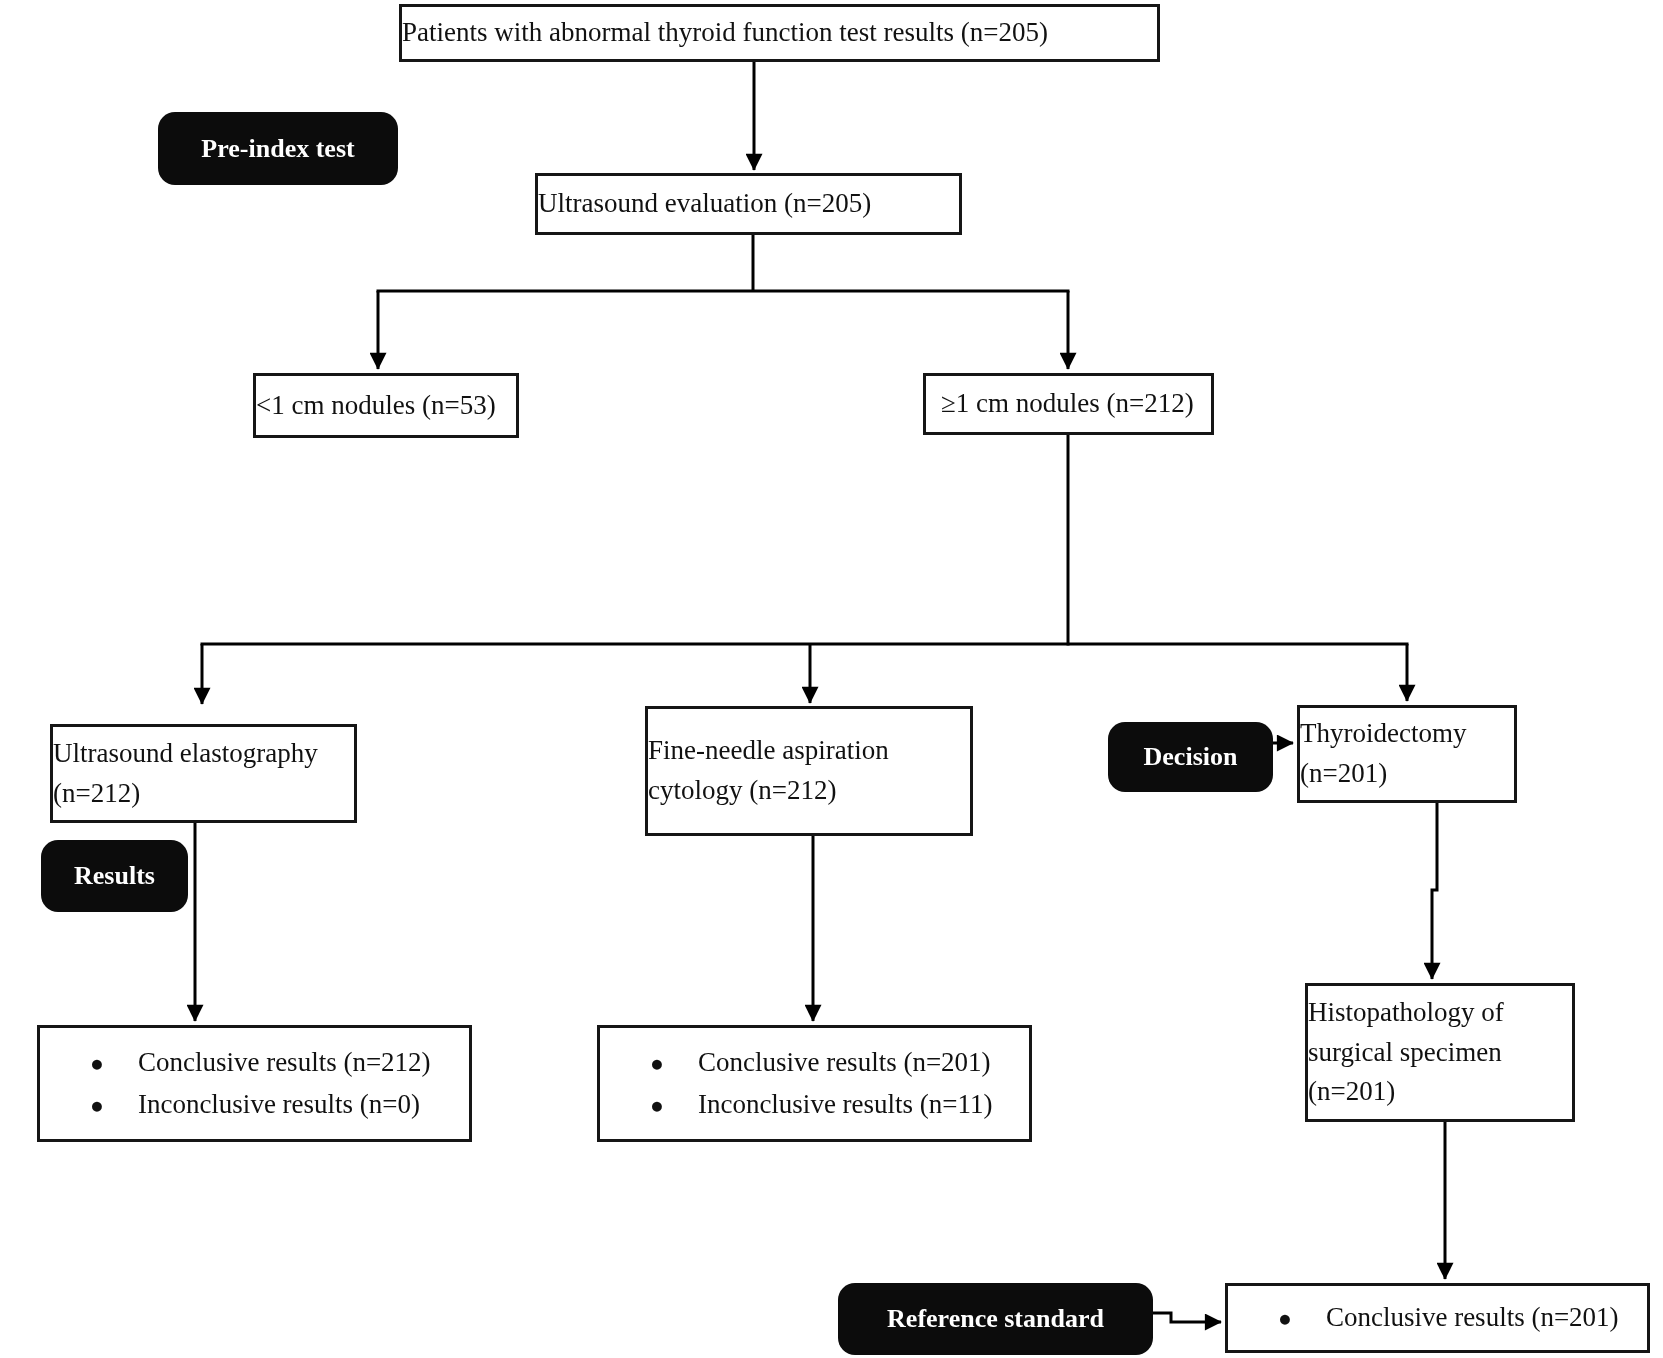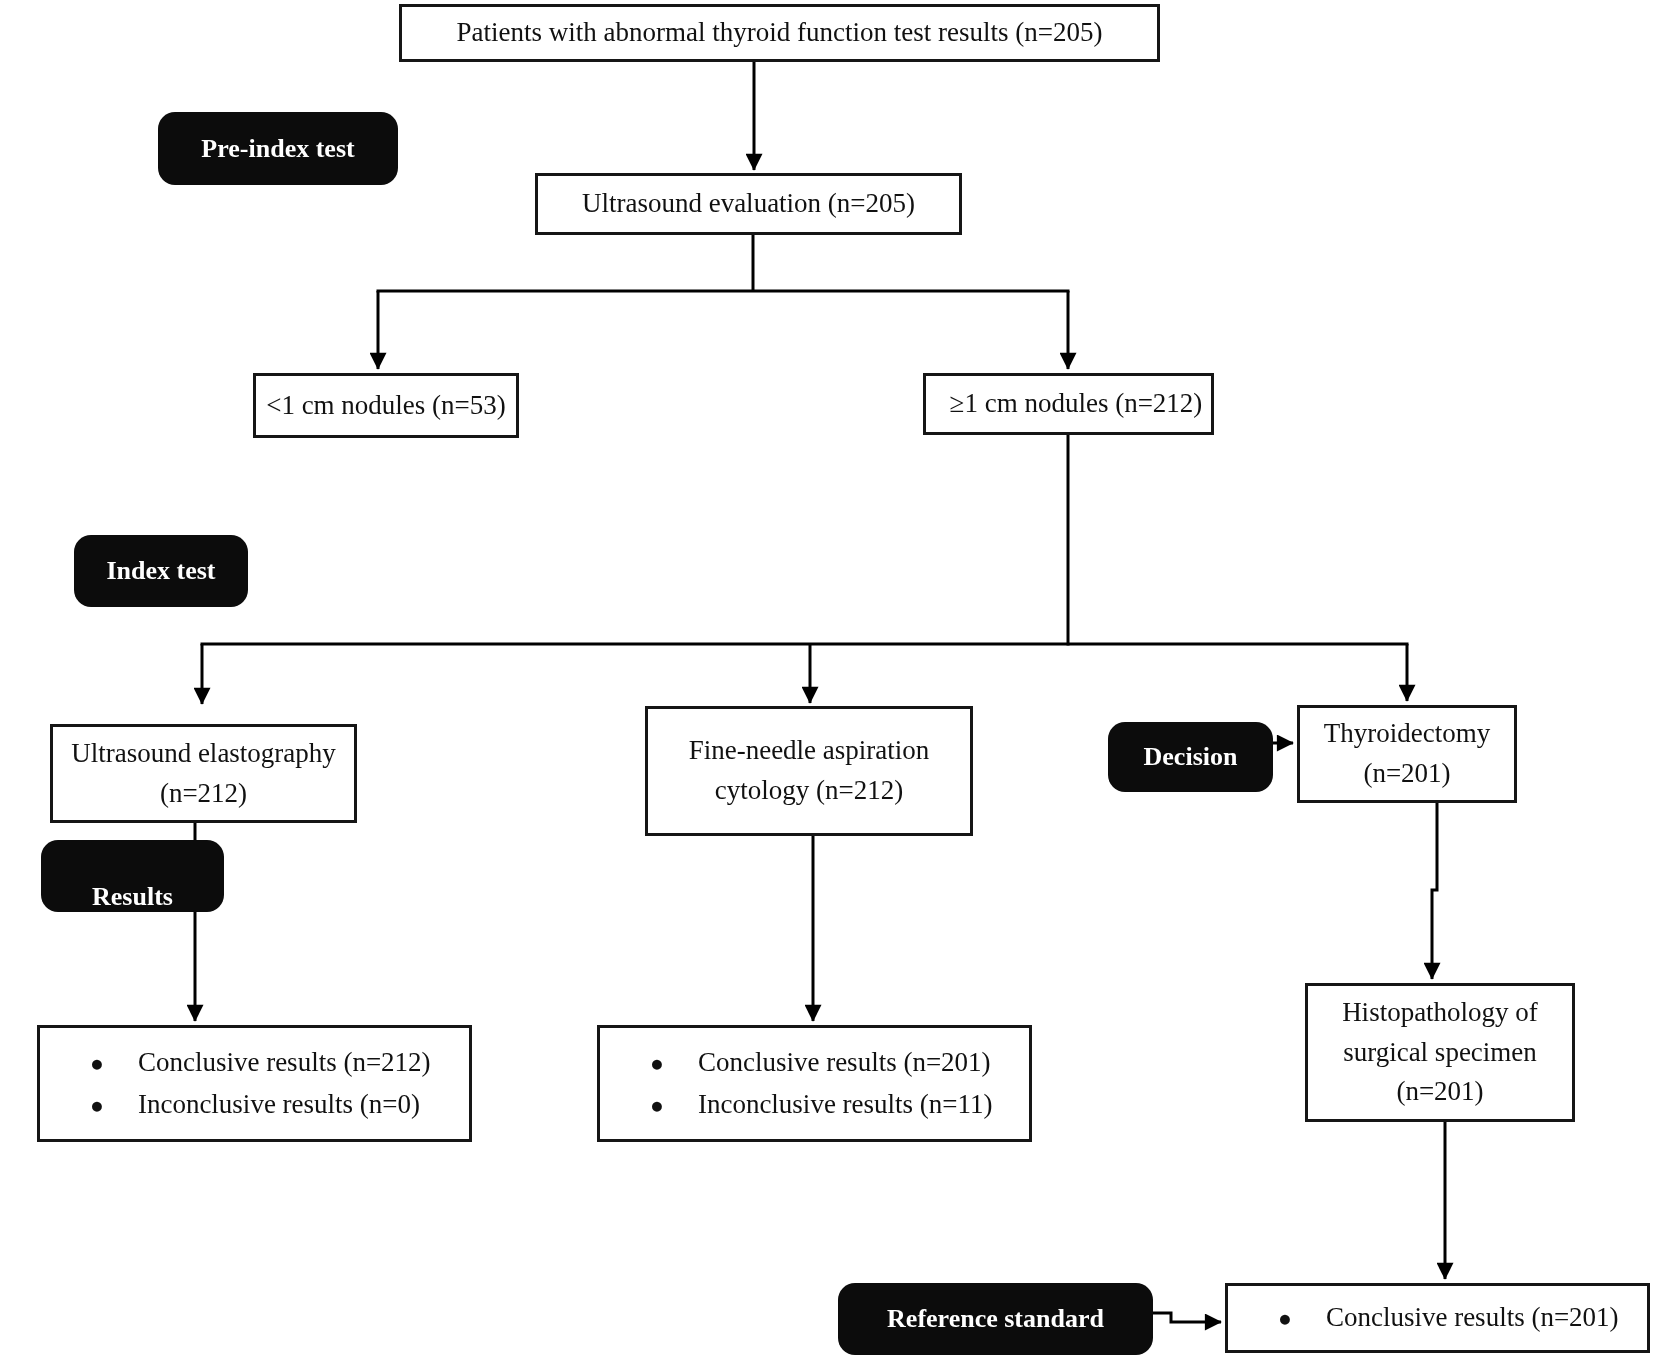--- a/index.html
+++ b/index.html
@@ -5,21 +5,21 @@
   html,body{margin:0;padding:0;background:#ffffff;}
   body{
     width:1663px;height:1358px;position:relative;overflow:hidden;
     font-family:"Liberation Serif","DejaVu Serif",serif;color:#111;
   }
   #diagram{position:absolute;inset:0;width:1663px;height:1358px;}
   svg.connectors{position:absolute;left:0;top:0;pointer-events:none;}
 
   .box{
     position:absolute;background:#ffffff;border:3px solid #161616;
-    display:flex;flex-direction:column;align-items:center;justify-content:center;
+    display:flex;flex-direction:column;align-items:flex-start;justify-content:center;
     text-align:center;font-size:27px;line-height:1.48;box-sizing:border-box;
   }
   .tag{
     position:absolute;background:#0c0c0c;color:#ffffff;border-radius:17px;
     display:flex;align-items:center;justify-content:center;
     font-weight:bold;font-size:26px;box-sizing:border-box;text-align:center;margin-left:36px;
   }
   .bullets{align-items:stretch;justify-content:center;gap:6px;}
   .brow{display:flex;align-items:baseline;text-align:left;padding-left:50px;line-height:1.3;}
   .bullet{font-size:23px;flex:0 0 auto;margin-right:34px;}
@@ -33,21 +33,21 @@
   #box-fna           {left:645px; top:706px;  width:328px; height:130px;}
   #box-thyro         {left:1297px;top:705px;  width:220px; height:98px;}
   #box-histo         {left:1305px;top:983px;  width:270px; height:139px;}
   #box-elasto-res    {left:37px;  top:1025px; width:435px; height:117px;}
   #box-fna-res       {left:597px; top:1025px; width:435px; height:117px;}
   #box-ref-res       {left:1225px;top:1283px; width:425px; height:70px;}
 
   
   #tag-preindex {left:122px; top:112px;  width:240px; height:73px;}
   #tag-index    {left:38px;  top:535px;  width:174px; height:72px;}
-  #tag-results  {left:5px;   top:840px;  width:183px; height:72px;align-items:flex-end;}
+  #tag-results  {left:5px;   top:840px;  width:147px; height:72px;}
   #tag-decision {left:1072px;top:722px;  width:165px; height:70px;}
   #tag-ref      {left:802px; top:1283px; width:315px; height:72px;}
 </style>
 </head>
 <body>
 
 <div id="diagram">
 
   <svg class="connectors" width="1663" height="1358" viewBox="0 0 1663 1358">
     <defs>
@@ -141,23 +141,20 @@
   <div class="box bullets" id="box-ref-res">
     <div class="brow">
       <span class="bullet">●</span>
       <span>Conclusive results (n=201)</span>
     </div>
   </div>
 
   <div class="tag" id="tag-preindex">
     <span>Pre-index test</span>
   </div>
-  <div class="tag" id="tag-index">
-    <span>Index test</span>
-  </div>
   <div class="tag" id="tag-results">
     <span>Results</span>
   </div>
   <div class="tag" id="tag-decision">
     <span>Decision</span>
   </div>
   <div class="tag" id="tag-ref">
     <span>Reference standard</span>
   </div>
 

